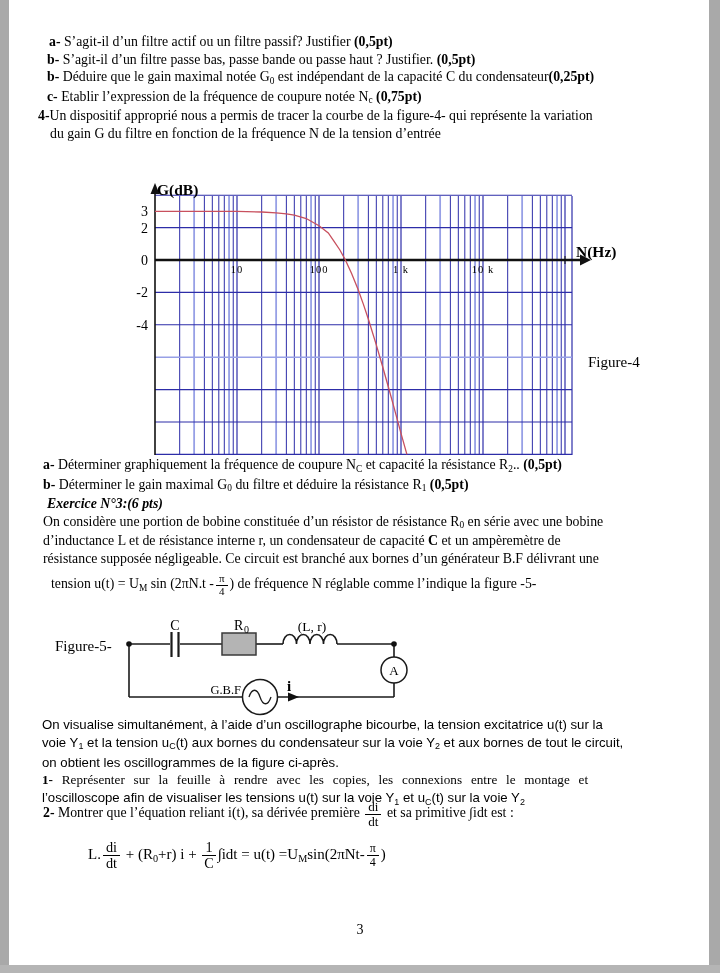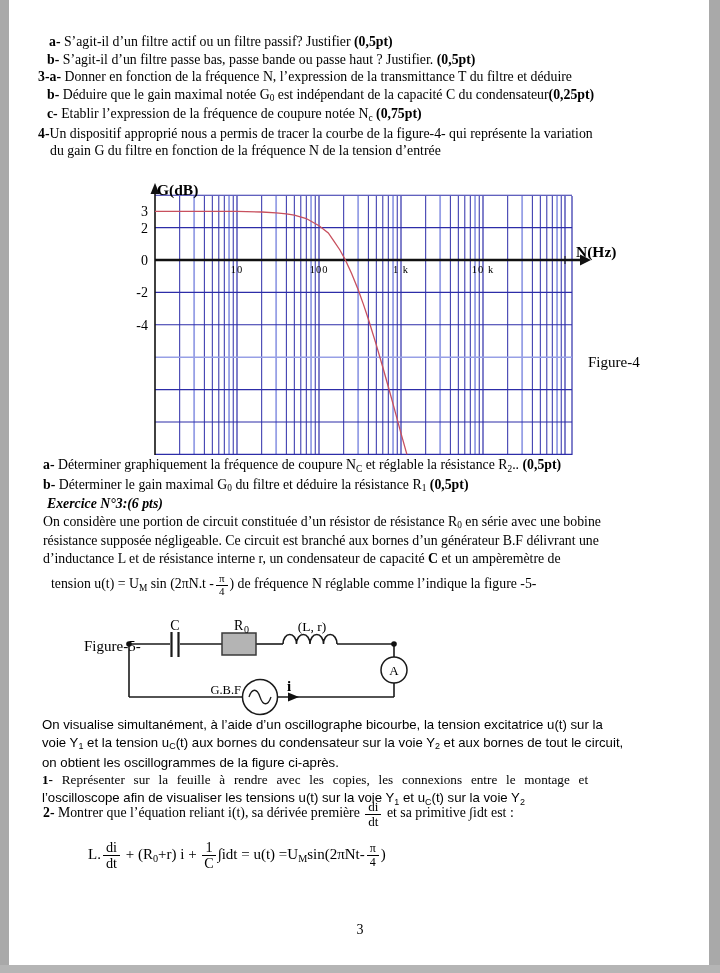--- a/index.html
+++ b/index.html
@@ -21,37 +21,36 @@
   .frac{display:inline-flex;flex-direction:column;align-items:center;vertical-align:middle;
         line-height:1.05;margin:0 2px;font-size:0.95em;}
   .fn{border-bottom:1px solid #000;padding:0 3px;text-align:center;}
   .fd{text-align:center;}
   .fsm{font-size:0.8em;}
 
   #fig4-wrap{position:absolute;left:120px;top:178px;width:520px;height:292px;}
   #fig4svg text{font-family:"Liberation Serif",serif;fill:#000;}
   #fig5-wrap{position:absolute;left:40px;top:608px;width:400px;height:112px;}
   #fig5-wrap text{font-family:"Liberation Serif",serif;fill:#000;}
-  #figure5-label{position:absolute;left:55px;top:638px;font-size:15px;margin-left:29px;}
+  #figure5-label{position:absolute;left:55px;top:638px;font-size:15px;}
   #eq2-line{position:absolute;left:43px;top:800px;font-size:13.8px;}
   #main-equation{position:absolute;left:88px;top:840px;font-size:15px;}
   #page-number{position:absolute;left:0;top:922px;width:720px;text-align:center;font-size:14px;}
 </style>
 </head>
 <body>
 
 <div id="page">
   <div id="strip-left" class="gray-strip"></div>
   <div id="strip-right" class="gray-strip"></div>
   <div id="strip-bottom" class="gray-strip"></div>
 
   <div class="serif-block" style="left:38px;top:33px;width:660px;">
       <div class="ln" style="padding-left: 11px;"><span class="b">a-</span><span> S’agit-il d’un filtre actif ou un filtre passif? Justifier </span><span class="b">(0,5pt)</span></div>
       <div class="ln" style="padding-left: 9px;"><span class="b">b-</span><span> S’agit-il d’un filtre passe bas, passe bande ou passe haut ? Justifier. </span><span class="b">(0,5pt)</span></div>
-      <div class="ln"><span class="b">3-a-</span><span> Donner en fonction de la fréquence N, l’expression de la transmittance T du filtre et déduire</span></div>
       <div class="ln" style="padding-left: 9px;"><span class="b">b-</span><span> Déduire que le gain maximal notée G</span><span class="sb">0</span><span> est indépendant de la capacité C du condensateur</span><span class="b">(0,25pt)</span></div>
       <div class="ln" style="padding-left: 9px;"><span class="b">c-</span><span> Etablir l’expression de la fréquence de coupure notée N</span><span class="sb">c</span><span> </span><span class="b">(0,75pt)</span></div>
       <div class="ln"><span class="b">4-</span><span>Un dispositif approprié nous a permis de tracer la courbe de la figure-4- qui représente la variation</span></div>
       <div class="ln" style="padding-left: 12px;"><span>du gain G du filtre en fonction de la fréquence N de la tension d’entrée</span></div>
     </div>
 
   <div id="fig4-wrap">
     <svg id="fig4svg" width="520" height="292" viewBox="120 178 520 292">
         <line x1="179.68445964444646" y1="196" x2="179.68445964444646" y2="455" stroke="#2d2da8" stroke-width="1"></line>
         <line x1="194.12394288701233" y1="196" x2="194.12394288701233" y2="455" stroke="#97a0e6" stroke-width="1.8"></line>
@@ -122,26 +121,26 @@
         <text x="401" y="273" text-anchor="middle" font-size="10.5" letter-spacing="1">1 k</text>
         <text x="483" y="273" text-anchor="middle" font-size="10.5" letter-spacing="1">10 k</text>
         <text x="157" y="195" font-size="15.5" font-weight="bold">G(dB)</text>
         <text x="576" y="257" font-size="15.5" font-weight="bold">N(Hz)</text>
         <text x="588" y="367" font-size="15">Figure-4-</text>
         <polyline points="155.0,211.4 194.1,211.4 212.3,211.4 237.0,211.4 261.7,212.0 276.1,212.9 286.4,213.8 294.3,215.1 306.3,218.5 319.0,225.8 328.3,232.9 333.4,240.4 339.9,250.0 345.4,260.0 351.6,273.4 358.1,289.6 363.6,304.9 368.4,319.3 376.3,344.9 382.8,367.2 388.3,386.8 393.1,404.2 401.0,433.3 406.9,454.4" fill="none" stroke="#c8505e" stroke-width="1.3"></polyline>
       </svg>
   </div>
 
   <div class="serif-block" style="left:43px;top:456px;width:650px;">
-      <div class="ln"><span class="b">a-</span><span> Déterminer graphiquement la fréquence de coupure N</span><span class="sb">C</span><span> et réglable la résistance R</span><span class="sb">2</span><span>.. </span><span class="b">(0,5pt)</span></div>
+      <div class="ln"><span class="b">a-</span><span> Déterminer graphiquement la fréquence de coupure N</span><span class="sb">C</span><span> et capacité la résistance R</span><span class="sb">2</span><span>.. </span><span class="b">(0,5pt)</span></div>
       <div class="ln"><span class="b">b-</span><span> Déterminer le gain maximal G</span><span class="sb">0</span><span> du filtre et déduire la résistance R</span><span class="sb">1</span><span> </span><span class="b">(0,5pt)</span></div>
       <div class="ln" style="padding-left: 4px;"><span class="b i">Exercice N°3:(6 pts)</span></div>
-      <div class="ln"><span>On considère une portion de circuit constituée d’un résistor de résistance R</span><span class="sb">0</span><span> en série avec une bobine</span></div>
+      <div class="ln"><span>On considère une portion de bobine constituée d’un résistor de résistance R</span><span class="sb">0</span><span> en série avec une bobine</span></div>
+      <div class="ln"><span>d’inductance L  et de résistance interne r, un condensateur de capacité </span><span class="b">C</span><span> et un ampèremètre de</span></div>
       <div class="ln"><span>résistance supposée négligeable. Ce circuit est branché aux bornes d’un générateur B.F délivrant une</span></div>
-      <div class="ln"><span>d’inductance L  et de résistance interne r, un condensateur de capacité </span><span class="b">C</span><span> et un ampèremètre de</span></div>
       <div class="ln" style="margin-top: 6px; margin-left: 8px;"><span>tension u(t) = U</span><span class="sb">M</span><span> sin (2πN.t -</span><span class="frac fsm">
           <span class="fn">π</span>
           <span class="fd">4</span>
         </span><span>) de fréquence N réglable comme l’indique la figure -5-</span></div>
     </div>
 
   <div id="figure5-label">Figure-5-</div>
   <div id="fig5-wrap">
     <svg width="400" height="112" viewBox="40 608 400 112">
 

